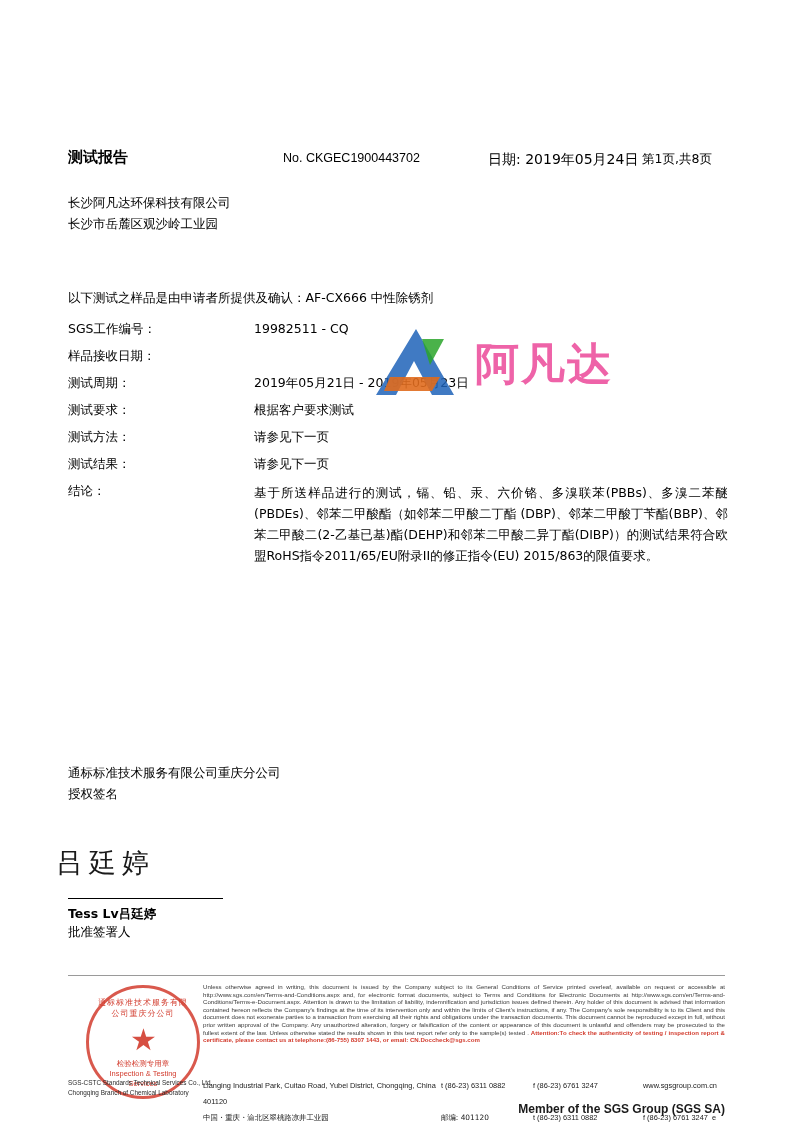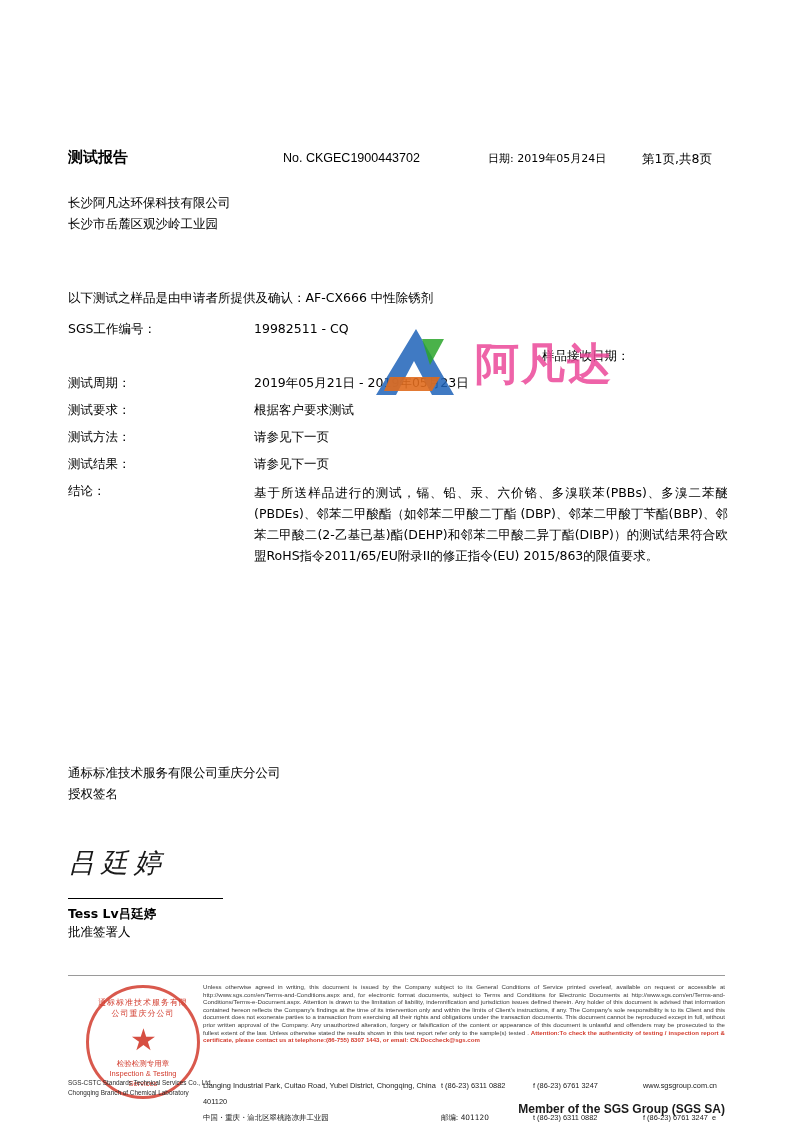--- a/index.html
+++ b/index.html
@@ -63,21 +63,21 @@
   .doc-no {
     position: absolute;
     left: 283px;
     top: 151px;
     font-size: 12.5px;
   }
   .doc-date {
     position: absolute;
     left: 488px;
     top: 151px;
-    font-size: 11px;
+    font-size: 14px;
   }
   .doc-page {
     position: absolute;
     left: 642px;
     top: 151px;
     font-size: 12.5px;
   }
 
   
   .applicant {
@@ -100,21 +100,20 @@
   .rows {
     position: absolute;
     left: 68px;
     top: 320px;
     width: 660px;
     font-size: 12.5px;
   }
   .row {
     display: flex;
     margin-bottom: 9px;
-    justify-content: flex-end;
   }
   .row .k {
     width: 186px;
     flex: 0 0 186px;
     line-height: 18px;
   }
   .row .v {
     flex: 1;
     line-height: 18px;
   }
@@ -154,27 +153,26 @@
   
   .sig-company {
     position: absolute;
     left: 68px;
     top: 762px;
     font-size: 12.5px;
     line-height: 21px;
   }
   .sig-image {
     position: absolute;
-    left: 68px;
+    left: 56px;
     top: 845px;
     width: 160px;
     height: 45px;
     font-family: "DejaVu Serif", serif;
     font-size: 27px;
-    font-style: italic;
     color: #1a1a1a;
     letter-spacing: 6px;
   }
   .sig-line {
     position: absolute;
     left: 68px;
     top: 898px;
     width: 155px;
     height: 1px;
     background: #000;

